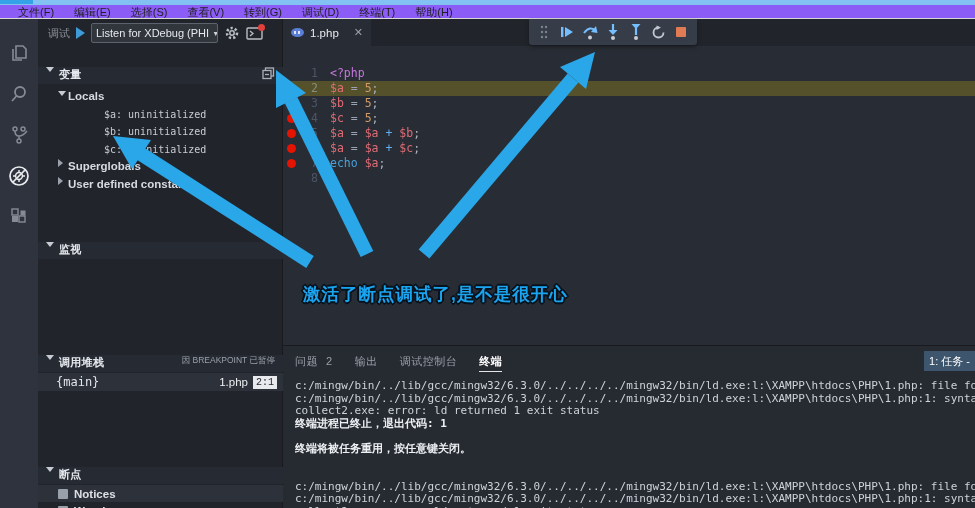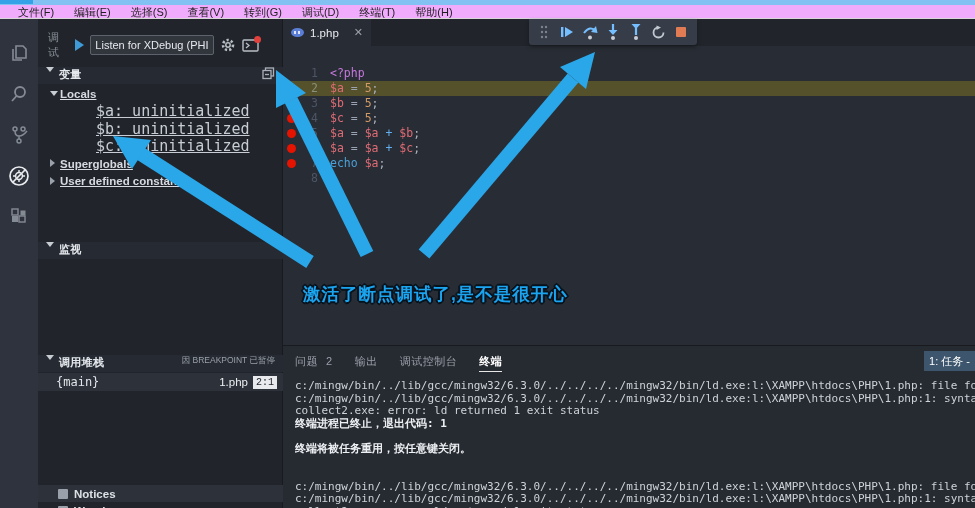--- a/index.html
+++ b/index.html
@@ -6,48 +6,48 @@
   html,body { background:#1b1e24; }
   #app {
     position:relative; width:975px; height:508px; overflow:hidden;
     background:#282c34; font-family:"Liberation Sans", sans-serif;
     -webkit-font-smoothing:antialiased;
   }
   
   #top-blue { position:absolute; left:0; top:0; width:975px; height:5px; background:#84c1f3; }
   #top-blue-left { position:absolute; left:0; top:0; width:33px; height:4px; background:#35a2e8; }
   #menubar {
-    position:absolute; left:0; top:5px; width:975px; height:14px; background:#f0abfc;
+    position:absolute; left:0; top:5px; width:975px; height:14px; background:#8b5cf6;
     display:flex; align-items:center; padding-left:8px; gap:0; border-bottom:1px solid #d8d8d8;
   }
   .menu-item { font-size:11px; color:#1f1f1f; padding:0 10px; line-height:14px; cursor:default; }
   
   #activitybar { position:absolute; left:0; top:19px; width:38px; height:489px; background:#2f333d; }
   .act-icon { position:absolute; left:0; width:38px; height:40px; display:flex; align-items:center; justify-content:center; }
   .act-icon svg { display:block; }
   
   #sidebar { position:absolute; left:38px; top:19px; width:245px; height:489px; background:#21252b; border-right:1px solid #181a1f; }
-  #debug-header { position:absolute; left:0; top:0; width:221px; height:28px; display:flex; align-items:center; gap:6px; padding-left:10px;margin-top:12px; }
+  #debug-header { position:absolute; left:0; top:0; width:245px; height:28px; display:flex; align-items:center; gap:6px; padding-left:10px; }
   #debug-title { font-size:11px; color:#8a9099; }
   #play-btn { width:0; height:0; border-left:9px solid #3f9bd8; border-top:6px solid transparent; border-bottom:6px solid transparent; cursor:pointer; }
   #config-dd {
     height:20px; width:127px; background:#31353c; border:1px solid #5d636d; border-radius:2px;
     color:#e6e9ee; font-size:11px; display:flex; align-items:center; padding:0 4px; gap:3px; cursor:pointer; overflow:hidden; white-space:nowrap;
   }
   #config-dd .dd-arrow { margin-left:auto; font-size:7px; color:#cfd3da; }
   .hdr-ico { display:flex; align-items:center; justify-content:center; cursor:pointer; }
   
   .section-header { position:absolute; left:0; width:245px; height:17px; display:flex; align-items:flex-start; padding-left:8px; gap:5px; background:#262b33; }
   .section-header .tri { width:0; height:0; border-top:5px solid #c7cbd2; border-left:4px solid transparent; border-right:4px solid transparent; }
   .section-header .label { font-size:11px; font-weight:bold; color:#e4e7ec; letter-spacing:.3px; }
   .section-right { margin-left:auto; margin-right:8px; display:flex; align-items:center; }
   .paused-txt { font-size:8.5px; color:#9aa0aa; }
-  .tree-row { position:absolute; left:4px; width:245px; height:17px; display:flex; align-items:center; font-size:11.5px; color:#d7dae0;text-decoration:underline; }
+  .tree-row { position:absolute; left:12px; width:245px; height:17px; display:flex; align-items:flex-end; font-size:11.5px; color:#d7dae0; }
   .tree-row.grp { font-weight:bold; padding-left:18px; }
-  .tree-row.leaf { padding-left:54px; font-family:"DejaVu Sans Mono", monospace; font-size:15px; color:#c8cdd5; }
+  .tree-row.leaf { padding-left:54px; font-family:"DejaVu Sans Mono", monospace; font-size:10px; color:#c8cdd5; }
   .tw { position:absolute; left:8px; width:0; height:0; }
   .tw.open { border-top:5px solid #c7cbd2; border-left:4px solid transparent; border-right:4px solid transparent; top:6px; }
   .tw.closed { border-left:5px solid #9ba1ab; border-top:4px solid transparent; border-bottom:4px solid transparent; top:4px; }
   #callstack-frame { position:absolute; left:0; width:245px; height:18px; background:#2c313a; display:flex; align-items:center; padding:0 6px 0 18px; cursor:pointer; }
   #frame-name { font-family:"DejaVu Sans Mono", monospace; font-size:12px; color:#e2e5ea; }
   #frame-file { margin-left:auto; font-size:11.5px; color:#eef0f3; }
   #frame-pos { margin-left:5px; background:#e8eaee; color:#20242b; font-family:Liberation Mono, monospace; font-size:10px; padding:0 3px; border-radius:0; line-height:13px; }
   .bp-row { position:absolute; left:0; width:245px; height:17px; display:flex; align-items:center; padding-left:20px; gap:6px; font-size:11.5px; font-weight:bold; color:#dde0e5; }
   .bp-row .cb { width:10px; height:10px; background:#9aa0aa; border-radius:1px; cursor:pointer; }
   .bp-row.hi { background:#2c313a; }
@@ -220,20 +220,24 @@
     <div class="section-header" style="top:223px">
       <span class="tri"></span>
       <span class="label">监视</span>
     </div>
     <div id="callstack-frame" style="top:354px">
       <span id="frame-name">{main}</span>
       <span id="frame-file">1.php</span>
       <span id="frame-pos">2:1</span>
     </div>
 
+    <div class="section-header" style="top:448px">
+      <span class="tri"></span>
+      <span class="label">断点</span>
+    </div>
     <div id="bp-list">
         <div class="bp-row hi" style="top: 466px;">
           <span class="cb"></span>
           <span>Notices</span>
         </div>
         <div class="bp-row" style="top: 483.5px;">
           <span class="cb"></span>
           <span>Warnings</span>
         </div>
       </div>

